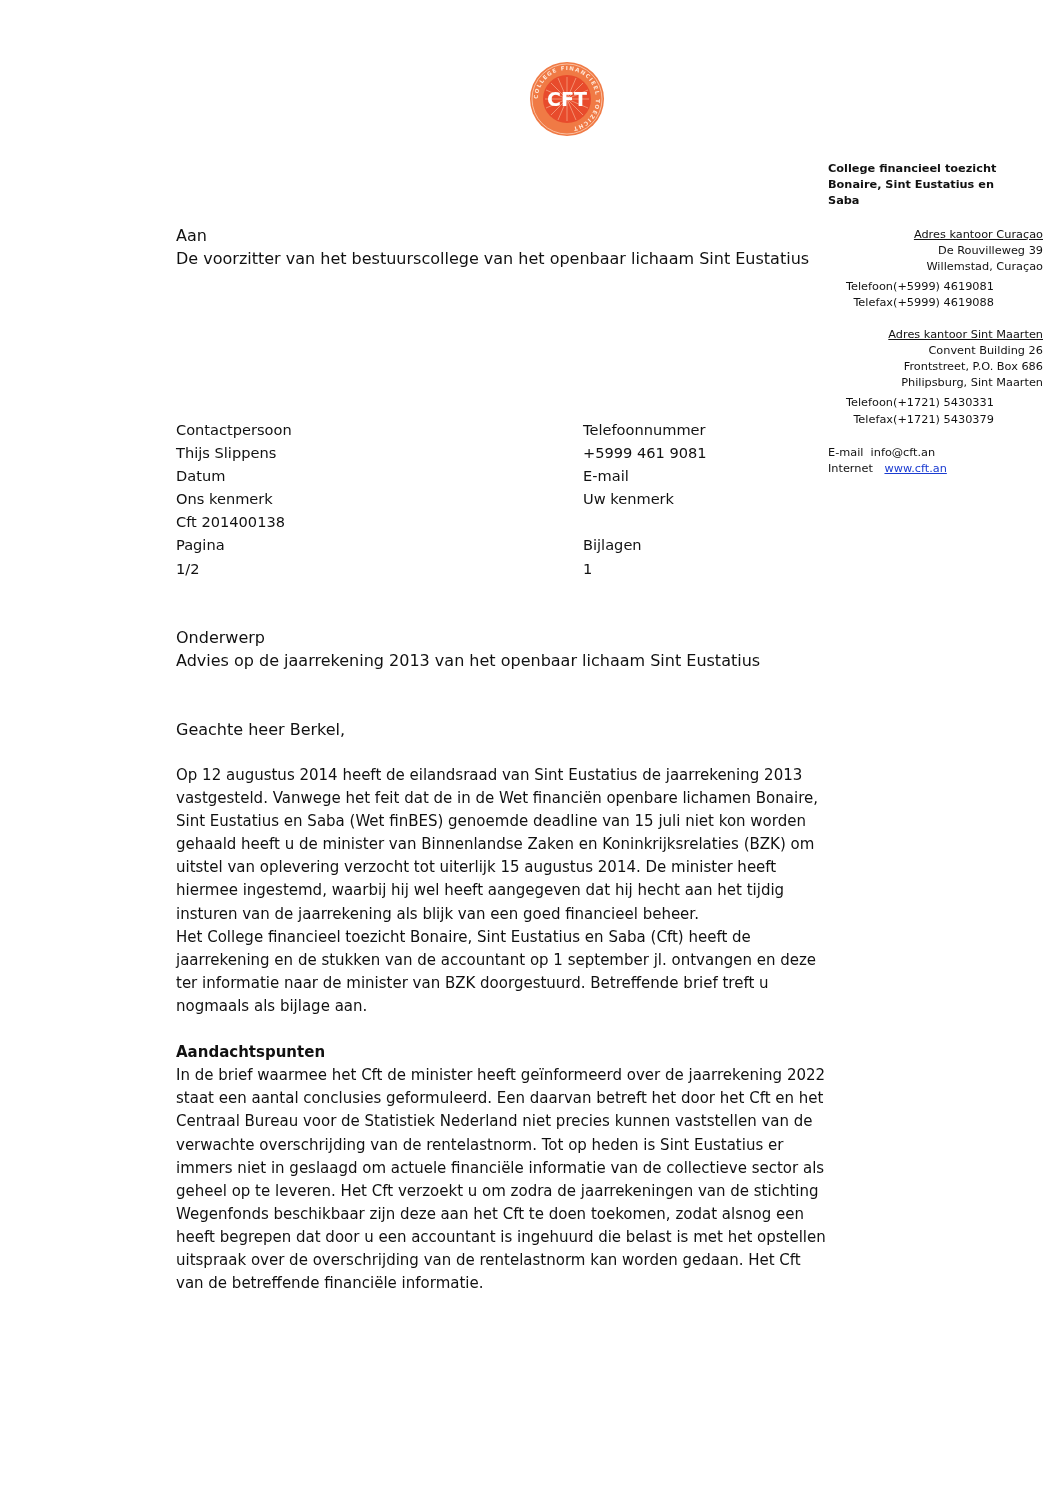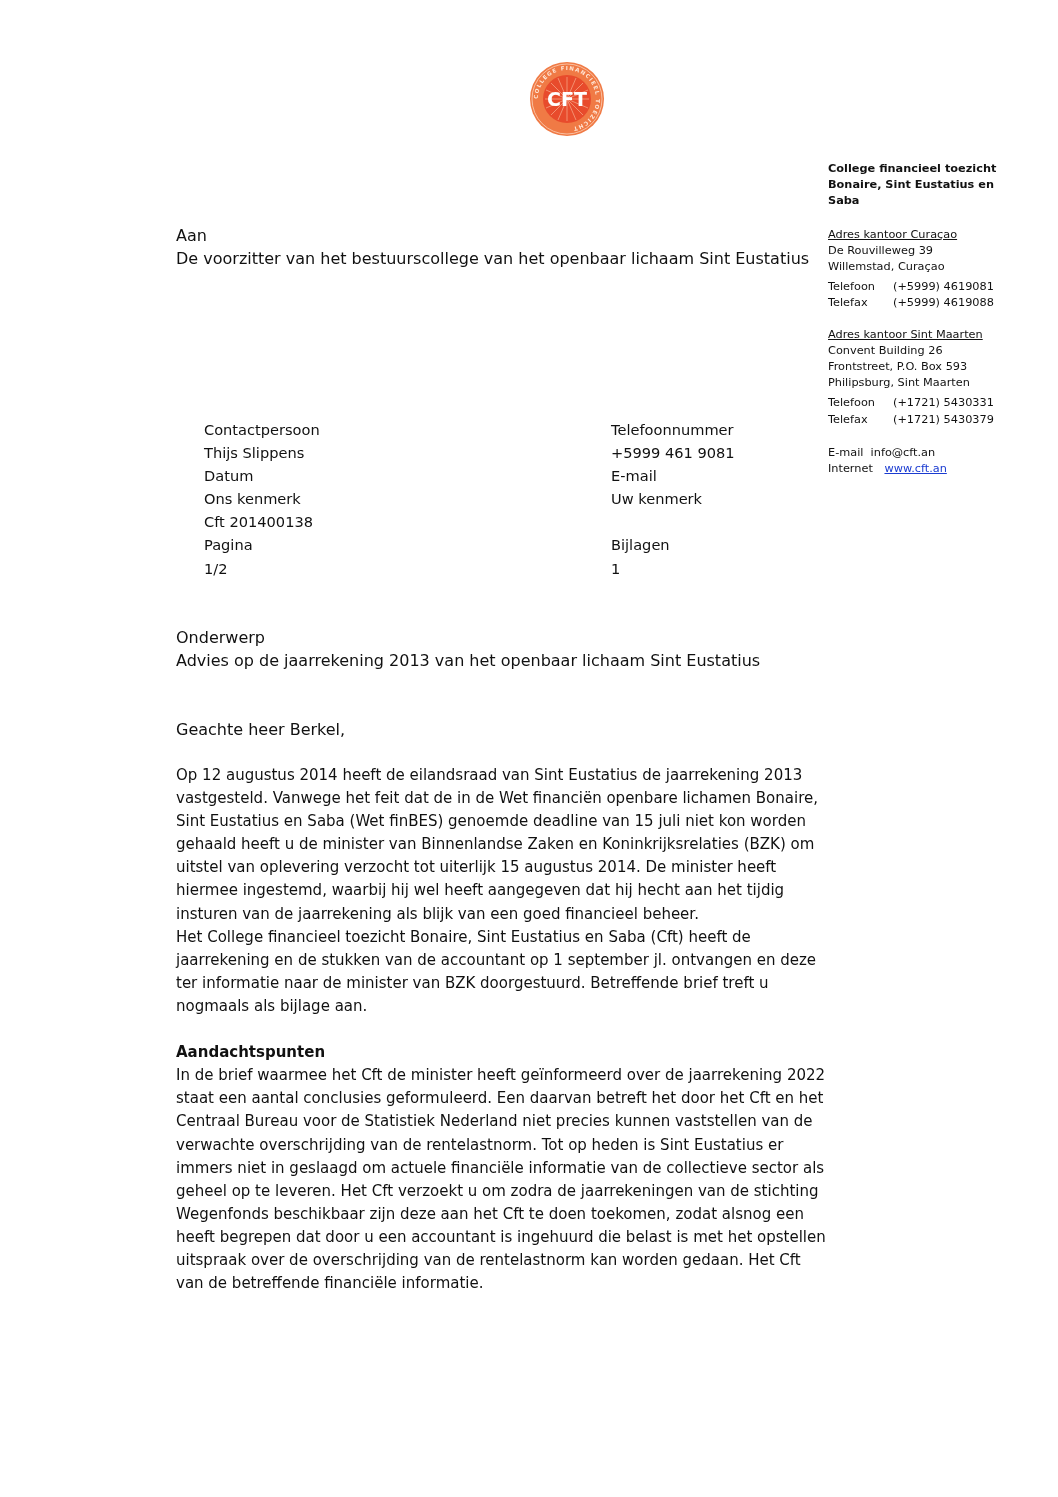--- a/index.html
+++ b/index.html
@@ -12,34 +12,34 @@
     
     .logo { position: absolute; left: 529px; top: 61px; width: 76px; height: 76px; }
 
     
     .sidebar {
       position: absolute; left: 828px; top: 161px; width: 215px;
       font-size: 11.3px; line-height: 16.2px; color: #111;
     }
     .sidebar .org { font-weight: bold; margin-bottom: 17px; }
     .sidebar .u { text-decoration: underline; }
-    .sidebar .block { margin-bottom: 0; }
+    .sidebar .block { margin-bottom: 0; text-align: right; }
     .sidebar .tel-row { display: flex; }
     .sidebar .tel-row .k { width: 65px; }
     .sidebar .gap-s { height: 4px; }
     .sidebar .gap-m { height: 15px; }
     .sidebar .gap-l { height: 17px; }
     .sidebar a { color: #1a3bd1; text-decoration: underline; margin-left: 8px; }
 
     
     .main { position: absolute; left: 176px; font-size: 16px; line-height: 23.1px; }
     .addressee { top: 224px; }
     .meta { position: absolute; left: 176px; top: 418px; width: 640px; font-size: 14.6px; line-height: 23.1px; }
     .meta .row { display: flex; height: 23.1px; }
-    .meta .c1 { width: 407px; margin-left: 28px; }
+    .meta .c1 { width: 407px; }
     .meta .c2 { flex: 1; }
     .meta a { color: #1a3bd1; text-decoration: underline; }
 
     .subject { top: 626px; }
     .salutation { top: 718px; }
     .body { position: absolute; left: 176px; top: 764px; width: 700px; font-size: 15px; line-height: 23.1px; }
     .body p { margin: 0; }
     .body .sec-title { font-weight: bold; margin-top: 23.1px; }
     .line { white-space: nowrap; display: block; }
   </style>
@@ -93,21 +93,21 @@
         <span class="k">Telefax</span>
         <span>(+5999) 4619088</span>
       </div>
     </div>
 
     <div class="gap-m"></div>
 
     <div class="block">
       <span class="line u">Adres kantoor Sint Maarten</span>
       <span class="line">Convent Building 26</span>
-      <span class="line">Frontstreet, P.O. Box 593</span>
+      <span class="line">Frontstreet, P.O. Box 686</span>
       <span class="line">Philipsburg, Sint Maarten</span>
       <div class="gap-s"></div>
       <div class="tel-row">
         <span class="k">Telefoon</span>
         <span>(+1721) 5430331</span>
       </div>
       <div class="tel-row">
         <span class="k">Telefax</span>
         <span>(+1721) 5430379</span>
       </div>

